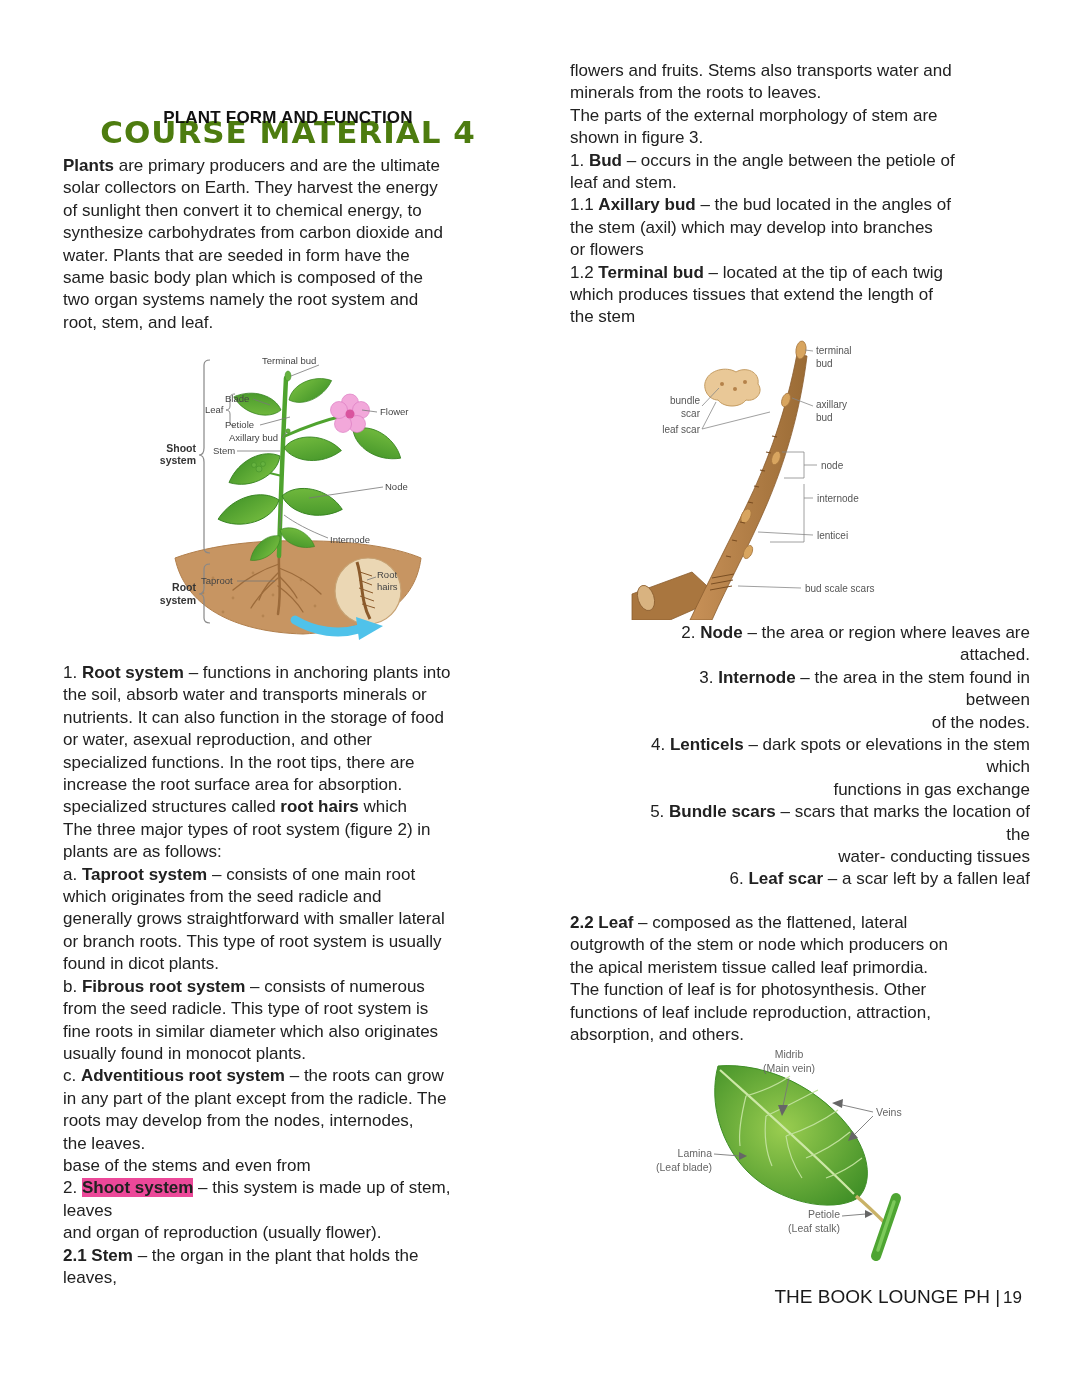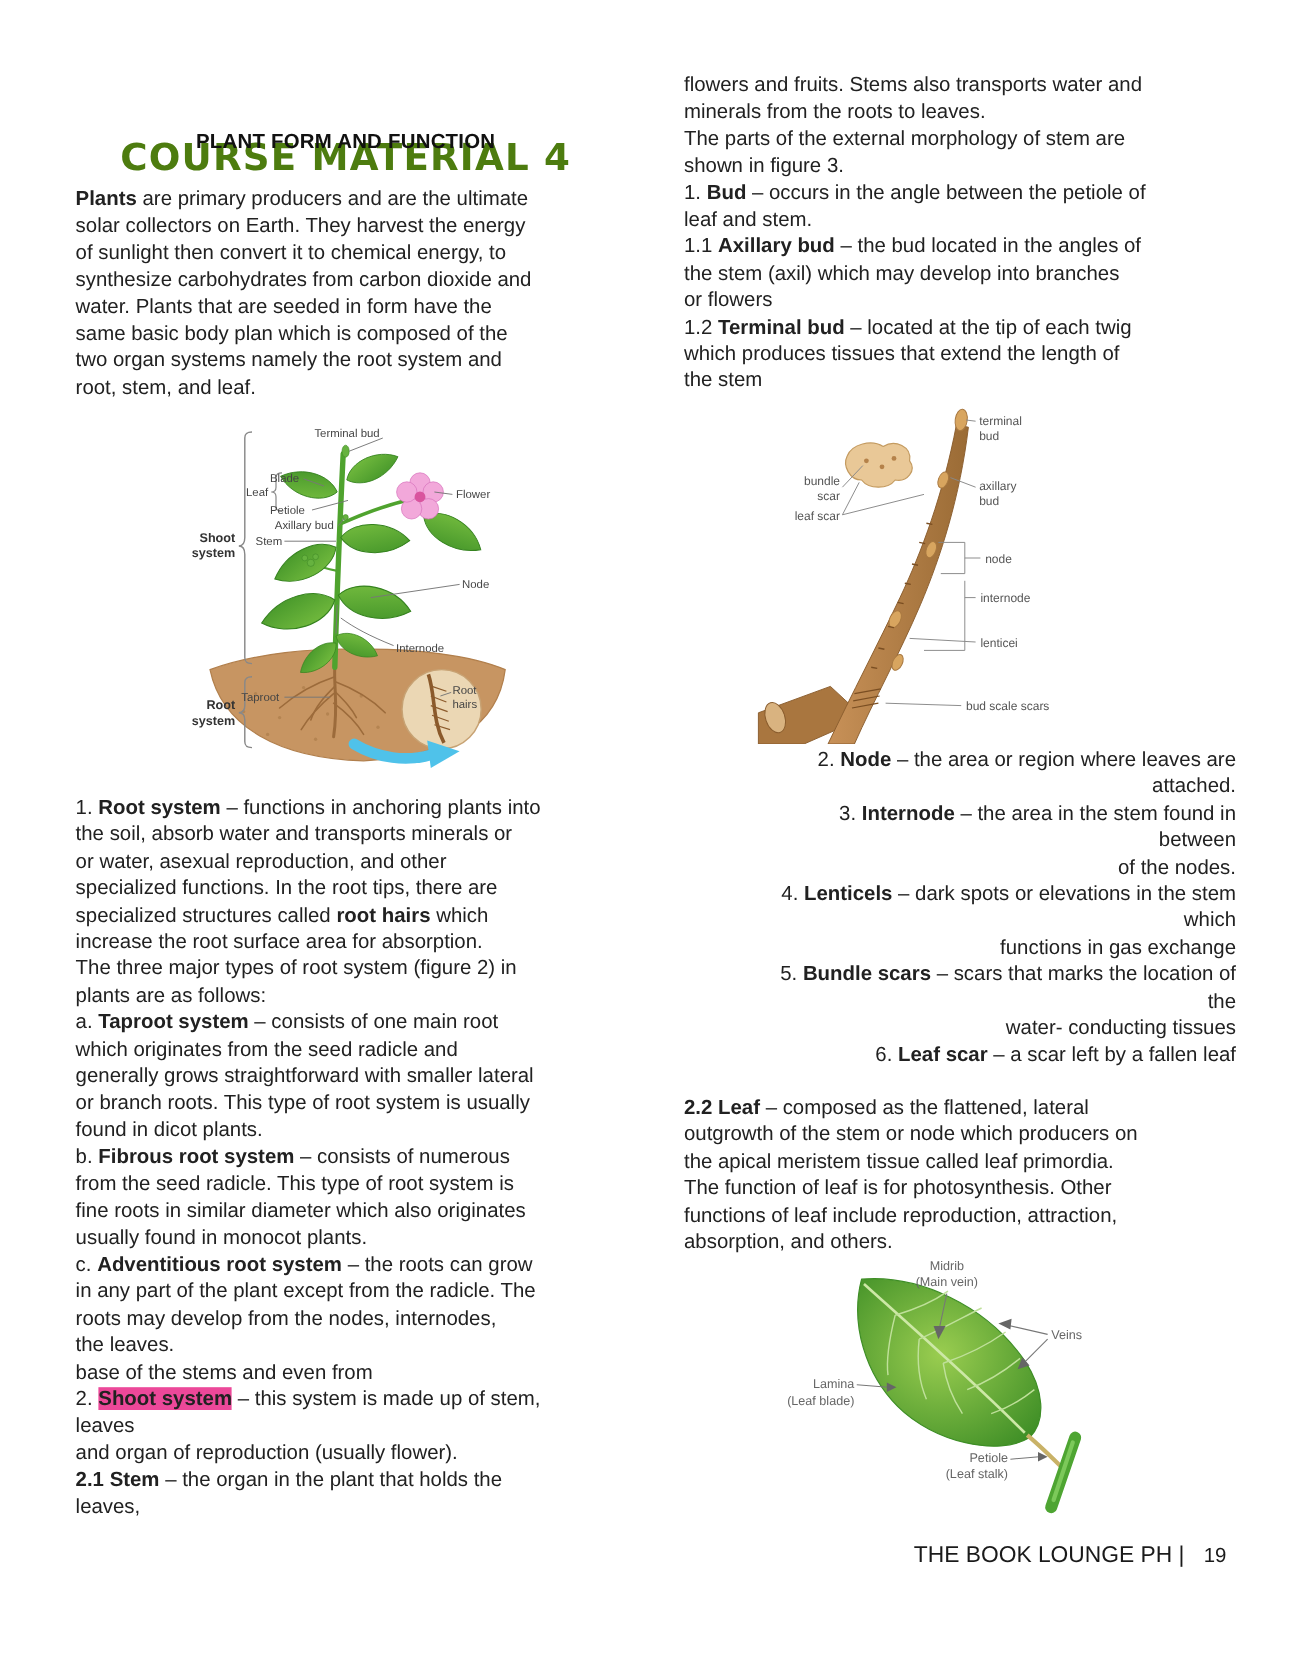--- a/index.html
+++ b/index.html
@@ -8,21 +8,21 @@
   .abs{position:absolute;}
   .doc-title{font-family:"DejaVu Sans",sans-serif;font-weight:bold;font-size:31px;
              letter-spacing:1px;color:#4d7c0f;text-align:center;width:450px;margin-top:48px;}
   .doc-subtitle{font-weight:bold;font-size:17px;letter-spacing:.2px;color:#111;
                 text-align:center;width:450px;}
   .textblock{font-size:17px;line-height:22.4px;}
   .tline{white-space:pre;}
   .tline .b{font-weight:700;}
   .tline .hl{background:#ec4899;}
   .footer{width:452px;text-align:right;font-size:19px;color:#1a1a1a;}
-  .footer .pagenum{font-size:17px;margin-left:16px;}
+  .footer .pagenum{font-size:17px;margin-left:3px;}
   svg text{font-family:"Liberation Sans",sans-serif;fill:#555;font-size:10px;}
   svg text.fb{font-weight:bold;fill:#333;font-size:10.5px;}
   svg text.sm{font-size:9.5px;fill:#444;}
   svg text.leaffig{font-size:10.5px;fill:#666;}
 </style>
 </head>
 <body>
 
 <div class="page">
 
@@ -160,24 +160,25 @@
     <text class="sm" x="150" y="106">Stem</text>
     <text class="sm" x="317" y="67">Flower</text>
     <text class="sm" x="322" y="142">Node</text>
     <text class="sm" x="267" y="195">Internode</text>
     <text class="sm" x="138" y="236">Taproot</text>
   </svg>
 
   <div class="abs textblock" style="left:63px;top:662px;width:465px;">
       <div class="tline"><span>1. </span><span class="b">Root system</span><span> – functions in anchoring plants into</span></div>
       <div class="tline"><span>the soil, absorb water and transports minerals or</span></div>
+      <div class="tline"><span>nutrients. It can also function in the storage of food</span></div>
       <div class="tline"><span>or water, asexual reproduction, and other</span></div>
       <div class="tline"><span>specialized functions. In the root tips, there are</span></div>
+      <div class="tline"><span>increase the root surface area for absorption.</span></div>
       <div class="tline"><span>specialized structures called </span><span class="b">root hairs</span><span> which</span></div>
-      <div class="tline"><span>increase the root surface area for absorption.</span></div>
       <div class="tline"><span>The three major types of root system (figure 2) in</span></div>
       <div class="tline"><span>plants are as follows:</span></div>
       <div class="tline"><span>a. </span><span class="b">Taproot system</span><span> – consists of one main root</span></div>
       <div class="tline"><span>which originates from the seed radicle and</span></div>
       <div class="tline"><span>generally grows straightforward with smaller lateral</span></div>
       <div class="tline"><span>or branch roots. This type of root system is usually</span></div>
       <div class="tline"><span>found in dicot plants.</span></div>
       <div class="tline"><span>b. </span><span class="b">Fibrous root system</span><span> – consists of numerous</span></div>
       <div class="tline"><span>from the seed radicle. This type of root system is</span></div>
       <div class="tline"><span>fine roots in similar diameter which also originates</span></div>

